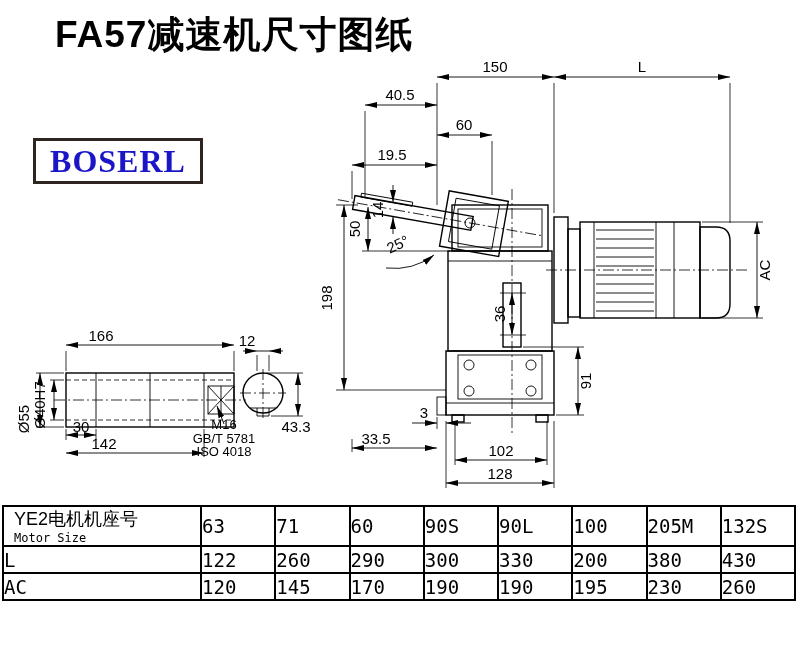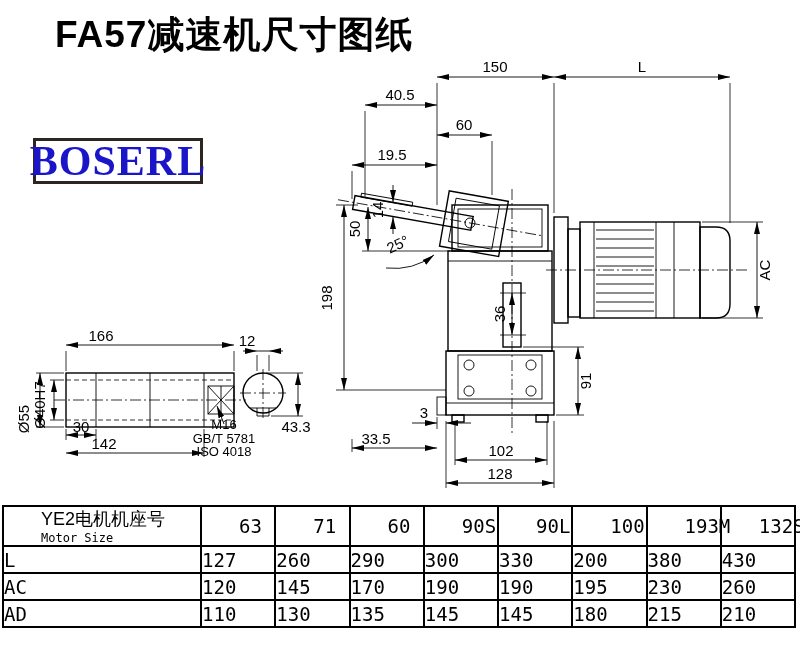--- a/index.html
+++ b/index.html
@@ -1,33 +1,33 @@
 <!DOCTYPE html>
 <html><head>
 <meta charset="utf-8">
 <style>
   * { margin:0; padding:0; box-sizing:border-box; }
   html,body { width:800px; height:646px; }
   body { background:#fff; position:relative; overflow:hidden; font-family:"Liberation Sans",sans-serif; color:#000; }
   #title { position:absolute; left:55px; top:10px; font-size:37px; font-weight:bold; letter-spacing:1px; }
   #logo { position:absolute; left:33px; top:138px; width:170px; height:46px; border:3px solid #2e2420; display:flex; align-items:center; justify-content:center; background:#fff; }
-  #logo span { font-family:"Liberation Serif",serif; font-size:42px; font-weight:bold; color:#1a16c8; letter-spacing:1px; }
+  #logo span { font-family:"Liberation Serif",serif; font-size:32px; font-weight:bold; color:#1a16c8; letter-spacing:1px; }
   #drawing { position:absolute; left:0; top:55px; }
   .ol   { fill:none; stroke:#000; stroke-width:1.4; }
   .fw   { fill:#fff; stroke:#000; stroke-width:1.4; }
   .thin { fill:none; stroke:#000; stroke-width:0.9; }
   .dim  { fill:none; stroke:#000; stroke-width:0.9; }
   .ext  { stroke:#000; stroke-width:0.8; }
   .cl   { fill:none; stroke:#000; stroke-width:0.8; stroke-dasharray:11 3 2 3; }
   .dash { fill:none; stroke:#000; stroke-width:0.8; stroke-dasharray:5 3; }
   svg text { font-family:"Liberation Sans",sans-serif; font-size:15px; fill:#000; text-anchor:middle; }
   svg text.sm { font-size:13px; }
   #spec-table { position:absolute; left:2px; top:505px; width:794px; border-collapse:collapse; table-layout:fixed; background:#fff; }
   #spec-table td { border:2px solid #000; font-family:"DejaVu Sans Mono",monospace; font-size:19px; height:27px; }
-  #spec-table tr.hdr td { height:37px;padding-left:37px; }
+  #spec-table tr.hdr td { height:37px; }
   #spec-table td.lblcell { text-align:left; padding-left:10px; }
   .lblcell .cn { font-family:"Liberation Sans",sans-serif; font-size:18px; }
   .lblcell .en { font-family:"DejaVu Sans Mono",monospace; font-size:12px; }
   col.c0 { width:198px; }
 </style>
 </head>
 <body>
 
 <div id="title">FA57减速机尺寸图纸</div>
 
@@ -239,50 +239,39 @@
       <td class="lblcell">
         <div class="cn">YE2电机机座号</div>
         <div class="en">Motor Size</div>
       </td>
       <td>63</td>
       <td>71</td>
       <td>60</td>
       <td>90S</td>
       <td>90L</td>
       <td>100</td>
-      <td>193M</td>
+      <td>205M</td>
       <td>132S</td>
     </tr>
     <tr>
       <td>L</td>
-      <td>127</td>
+      <td>122</td>
       <td>260</td>
       <td>290</td>
       <td>300</td>
       <td>330</td>
       <td>200</td>
       <td>380</td>
       <td>430</td>
     </tr>
     <tr>
       <td>AC</td>
       <td>120</td>
       <td>145</td>
       <td>170</td>
       <td>190</td>
       <td>190</td>
       <td>195</td>
       <td>230</td>
       <td>260</td>
     </tr>
-    <tr>
-      <td>AD</td>
-      <td>110</td>
-      <td>130</td>
-      <td>135</td>
-      <td>145</td>
-      <td>145</td>
-      <td>180</td>
-      <td>215</td>
-      <td>210</td>
-    </tr>
   </tbody>
 </table>
 
 </body></html>

